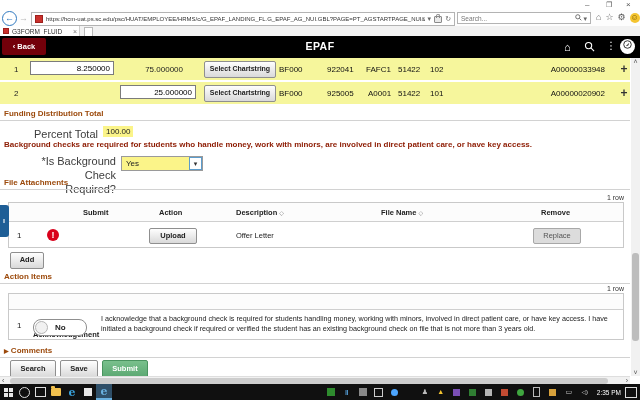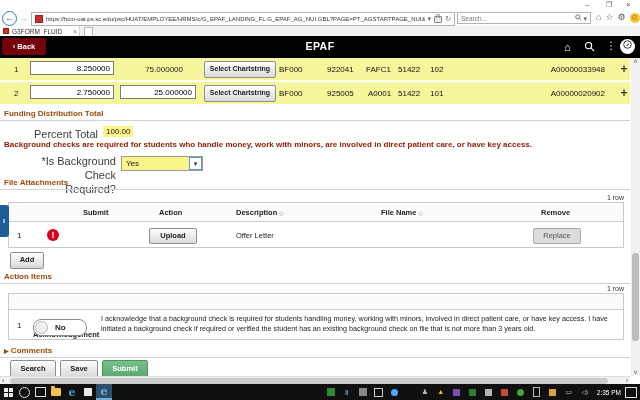--- a/index.html
+++ b/index.html
@@ -179,21 +179,20 @@
   <span class="abs csval cs1">922041</span>
   <span class="abs csval cs2">FAFC1</span>
   <span class="abs csval cs3">51422</span>
   <span class="abs csval cs4">102</span>
   <span class="abs posid">A00000033948</span>
   <span class="abs plus">+</span>
 </div>
 
 <div class="abs frow" style="top:82px;">
   <span class="abs rnum">2</span>
-  <input class="pinput" value="2.750000" style="">
   <input class="ainput" value="25.000000" style="">
   <div class="abs csbtn">Select Chartstring</div>
   <span class="abs csval cs0">BF000</span>
   <span class="abs csval cs1">925005</span>
   <span class="abs csval cs2" style="left:368px;">A0001</span>
   <span class="abs csval cs3">51422</span>
   <span class="abs csval cs4">101</span>
   <span class="abs posid">A00000020902</span>
   <span class="abs plus">+</span>
 </div>

